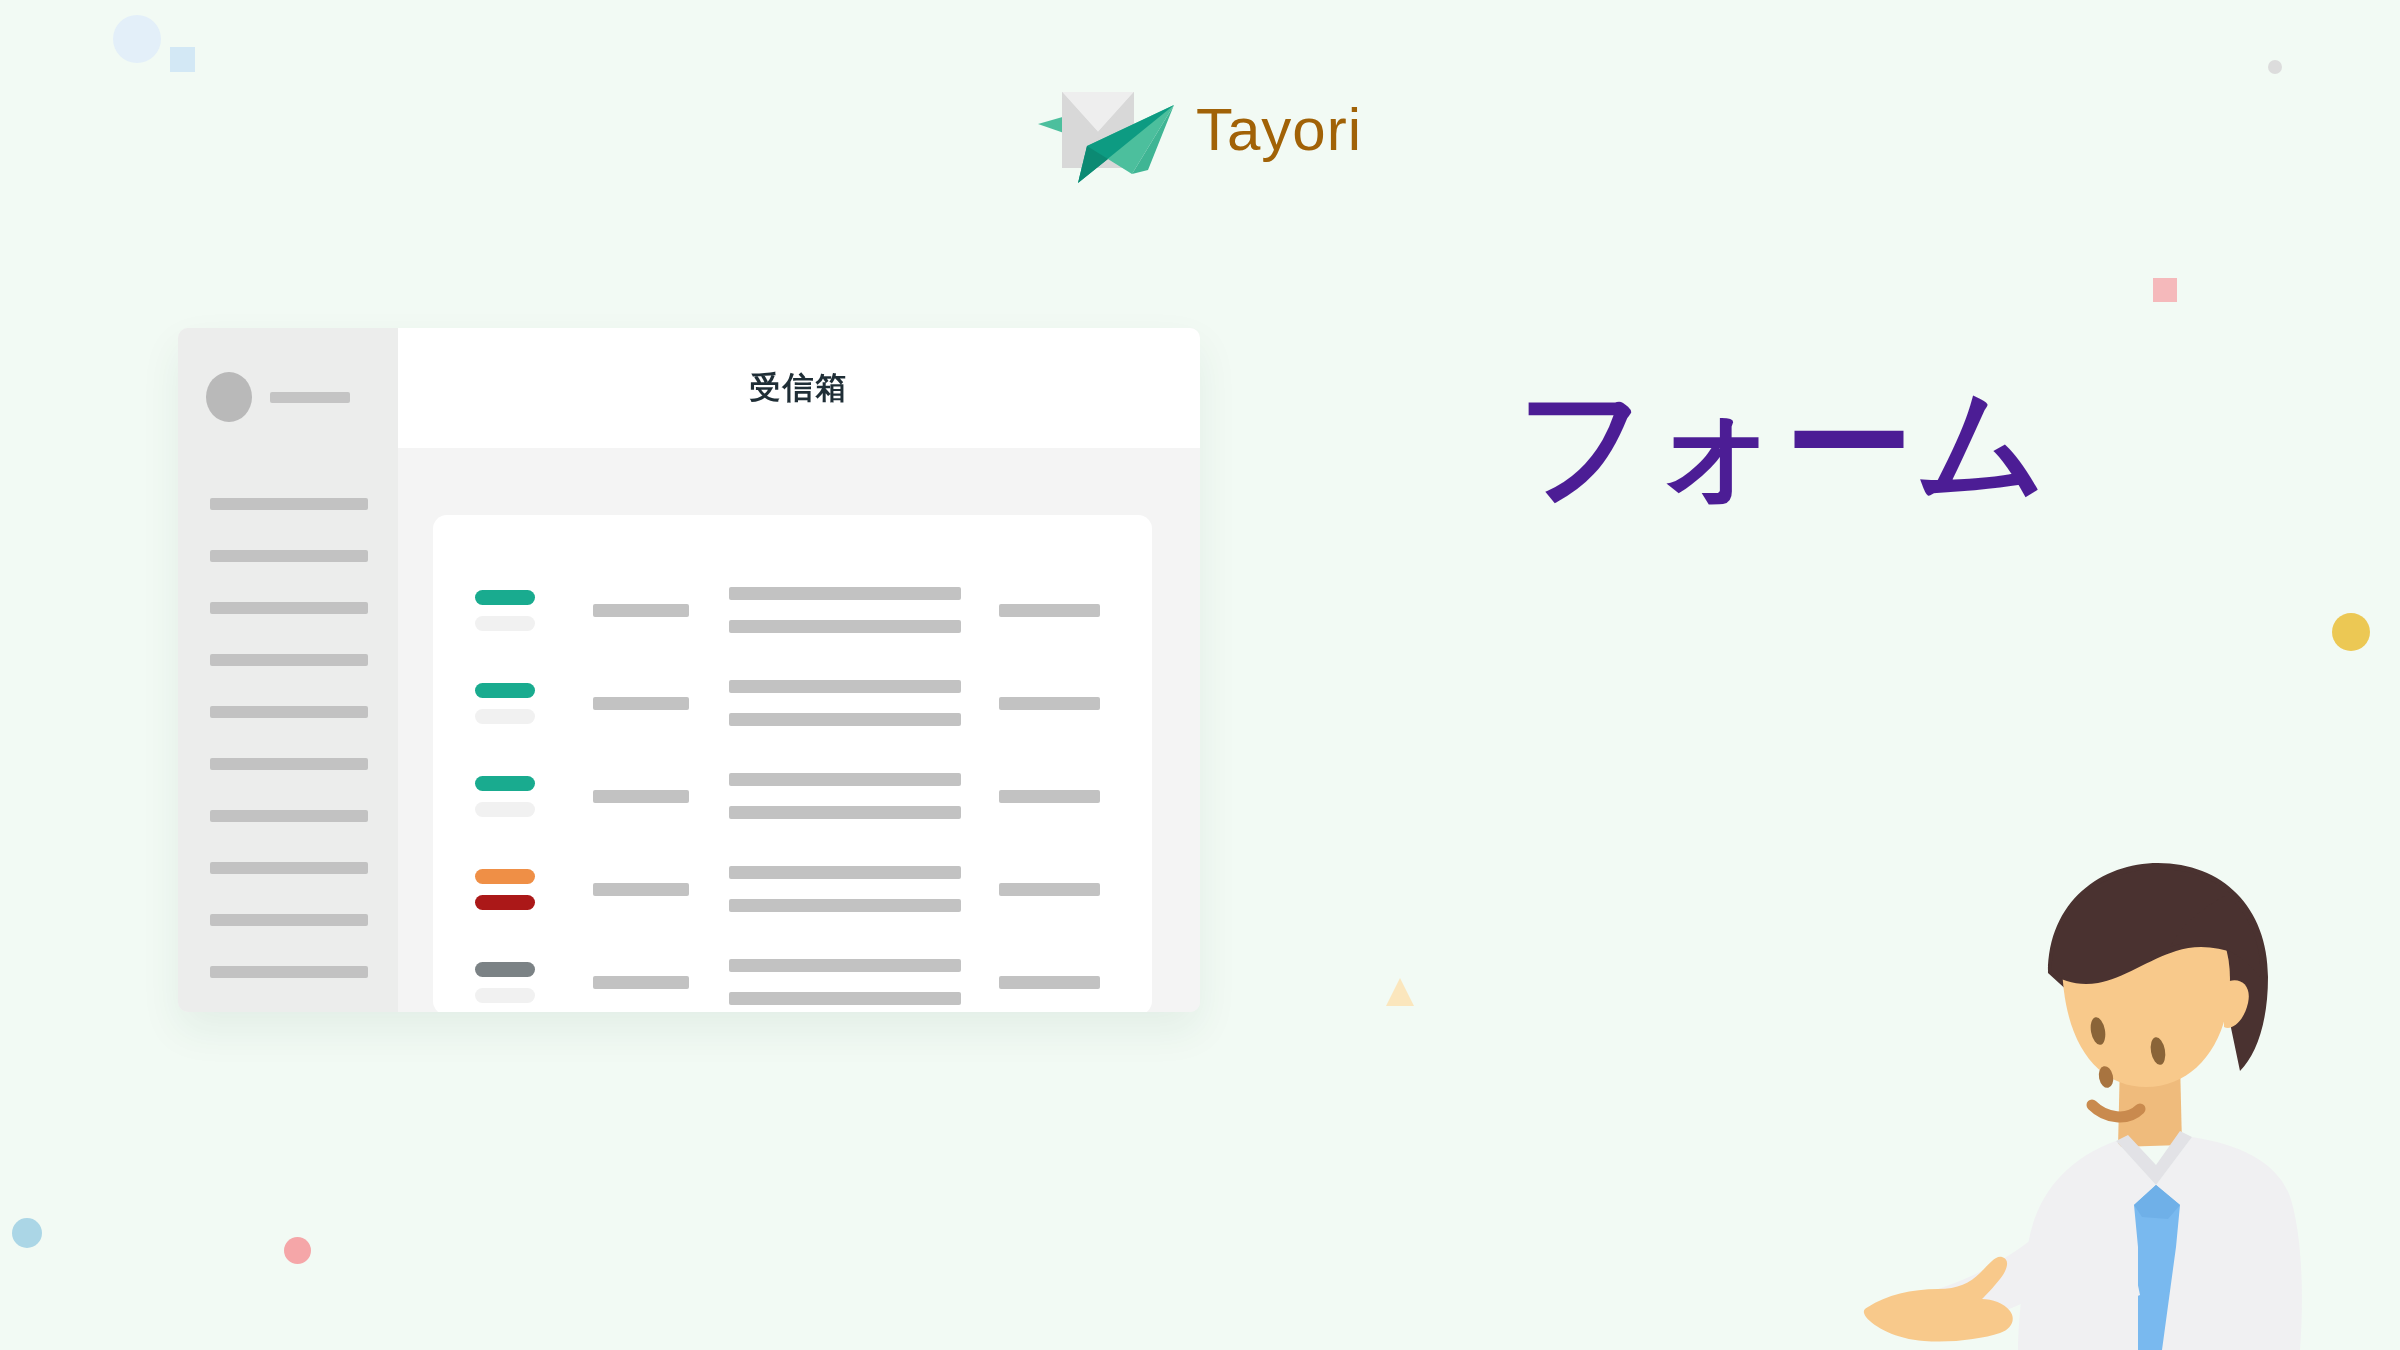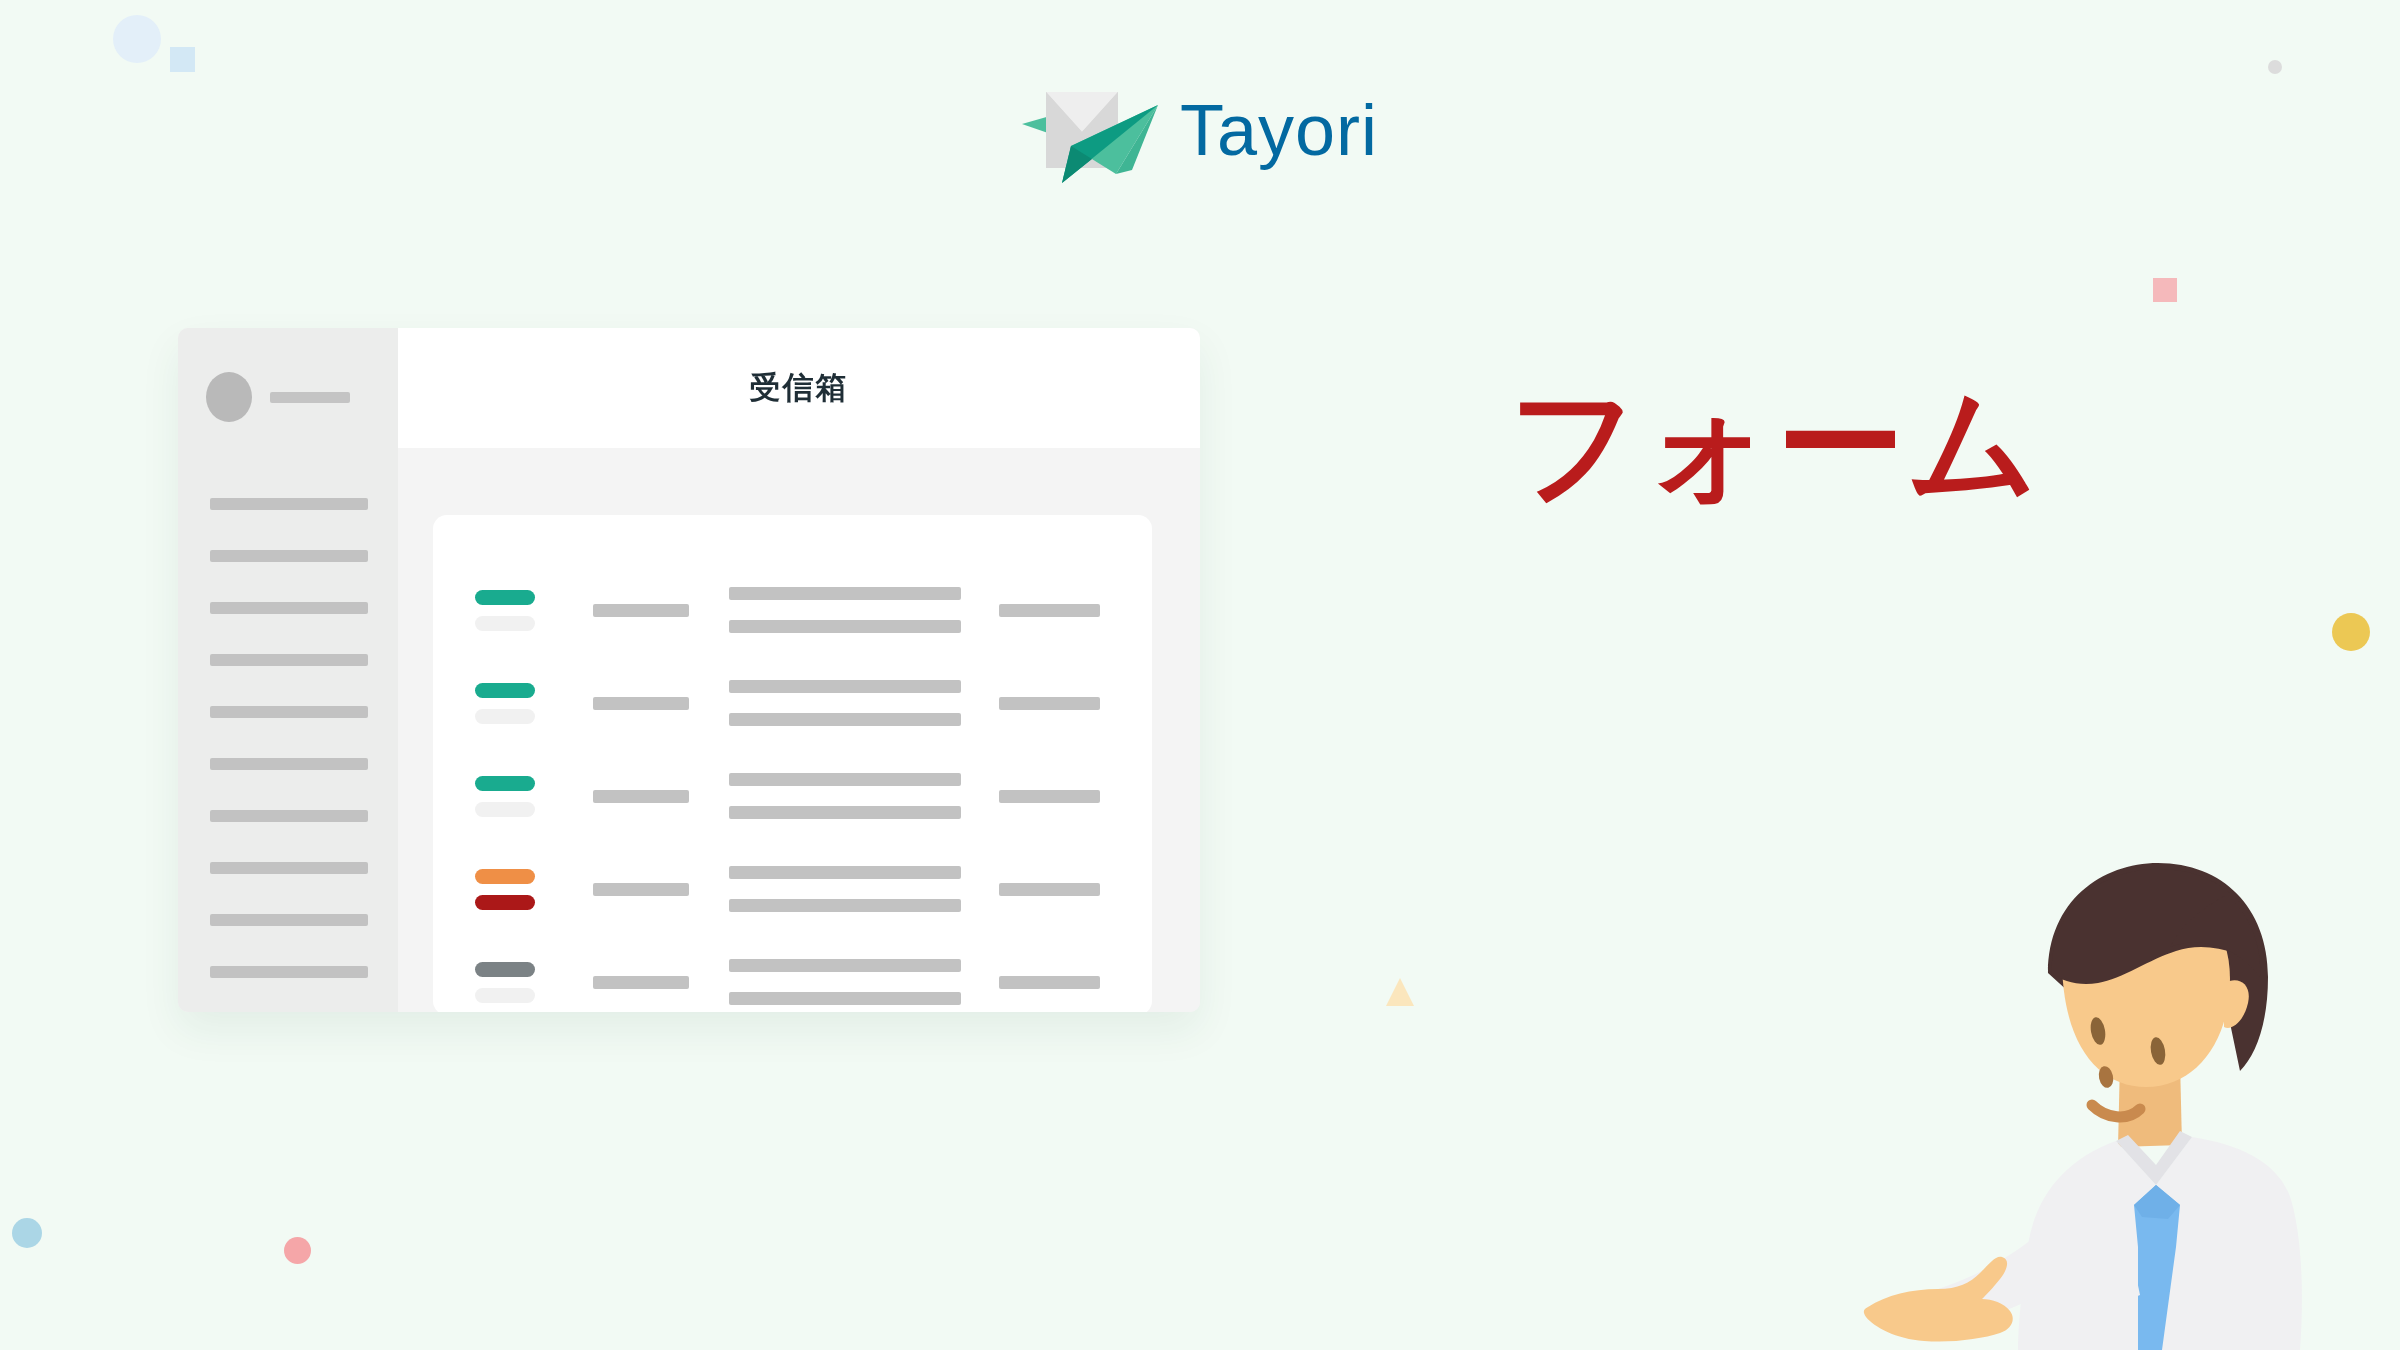--- a/index.html
+++ b/index.html
@@ -24,23 +24,23 @@
     position:absolute;
     left:0; top:78px;
     width:2400px;
     display:flex;
     align-items:center;
     justify-content:center;
     gap:18px;
   }
   #logo-mark { width:140px; height:110px; display:block; }
   #logo-word {
-    font-size:72px;
+    font-size:60px;
     font-weight:400;
-    color:#0369a1;
+    color:#a16207;
     letter-spacing:1px;
     line-height:1;
     padding-bottom:6px;
     text-align:center;
   }
 
   
   #mockup {
     position:absolute;
     left:178px; top:328px;
@@ -92,24 +92,24 @@
   .row-col-a { width:136px; flex:0 0 136px; display:flex; align-items:center; }
   .bar-a { width:96px; height:13px; border-radius:2px; background:#c2c2c2; }
   .row-col-b { flex:1; display:flex; flex-direction:column; gap:20px; min-width:0; }
   .bar-b { height:13px; border-radius:2px; background:#c2c2c2; width:100%; max-width:232px; }
   .row-col-c { width:130px; flex:0 0 130px; display:flex; align-items:center; justify-content:flex-end; }
   .bar-c { width:101px; height:13px; border-radius:2px; background:#c2c2c2; }
 
   
   #headline {
     position:absolute;
-    left:1430px; top:368px;
+    left:1360px; top:368px;
     width:690px;
-    text-align:center;
-    color:#b91c1c;
+    text-align:right;
+    color:#4c1d95;
     font-size:128px;
     font-weight:700;
     line-height:1.18;
     letter-spacing:3px;
   }
   #headline div { white-space:nowrap; }
 
   
   #character { position:absolute; left:1840px; top:855px; width:560px; height:495px; }
 </style>

